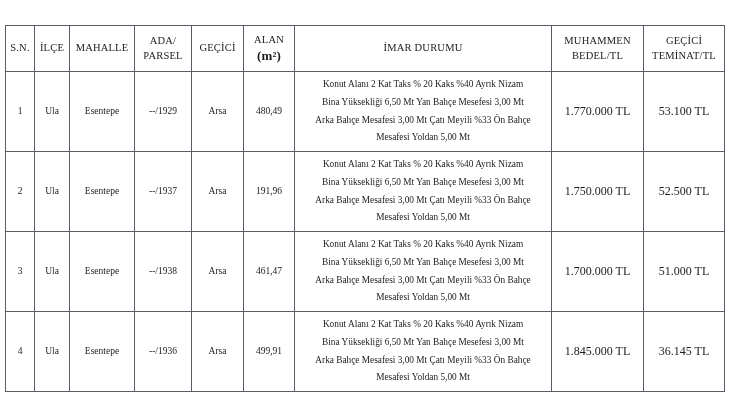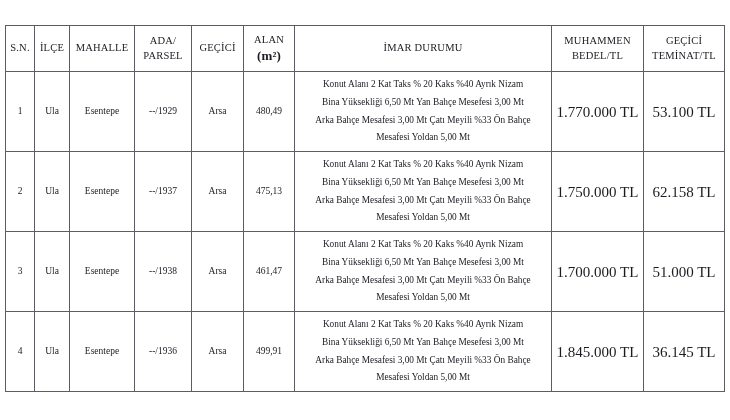--- a/index.html
+++ b/index.html
@@ -65,21 +65,21 @@
     font-size: 9.3px;
     line-height: 1.92;
     padding: 3px 5px;
     text-align: center;
   }
   td.imar .ln {
     display: block;
     white-space: nowrap;
   }
   td.money {
-    font-size: 15px;
+    font-size: 12px;
   }
   col.c-sn      { width: 29px; }
   col.c-ilce    { width: 35px; }
   col.c-mahalle { width: 65px; }
   col.c-ada     { width: 57px; }
   col.c-nitelik { width: 52px; }
   col.c-alan    { width: 51px; }
   col.c-imar    { width: 257px; }
   col.c-muh     { width: 92px; }
   col.c-gec     { width: 81px; }
@@ -151,29 +151,29 @@
         </td>
         <td class="money">1.770.000 TL</td>
         <td class="money">53.100 TL</td>
       </tr>
       <tr>
         <td>2</td>
         <td>Ula</td>
         <td>Esentepe</td>
         <td>--/1937</td>
         <td>Arsa</td>
-        <td>475,13</td>
+        <td>191,96</td>
         <td class="imar">
           <span class="ln">Konut Alanı 2 Kat Taks % 20 Kaks %40 Ayrık Nizam</span>
           <span class="ln">Bina Yüksekliği 6,50 Mt Yan Bahçe Mesefesi 3,00 Mt</span>
           <span class="ln">Arka Bahçe Mesafesi 3,00 Mt Çatı Meyili %33 Ön Bahçe</span>
           <span class="ln">Mesafesi Yoldan 5,00 Mt</span>
         </td>
         <td class="money">1.750.000 TL</td>
-        <td class="money">62.158 TL</td>
+        <td class="money">52.500 TL</td>
       </tr>
       <tr>
         <td>3</td>
         <td>Ula</td>
         <td>Esentepe</td>
         <td>--/1938</td>
         <td>Arsa</td>
         <td>461,47</td>
         <td class="imar">
           <span class="ln">Konut Alanı 2 Kat Taks % 20 Kaks %40 Ayrık Nizam</span>

